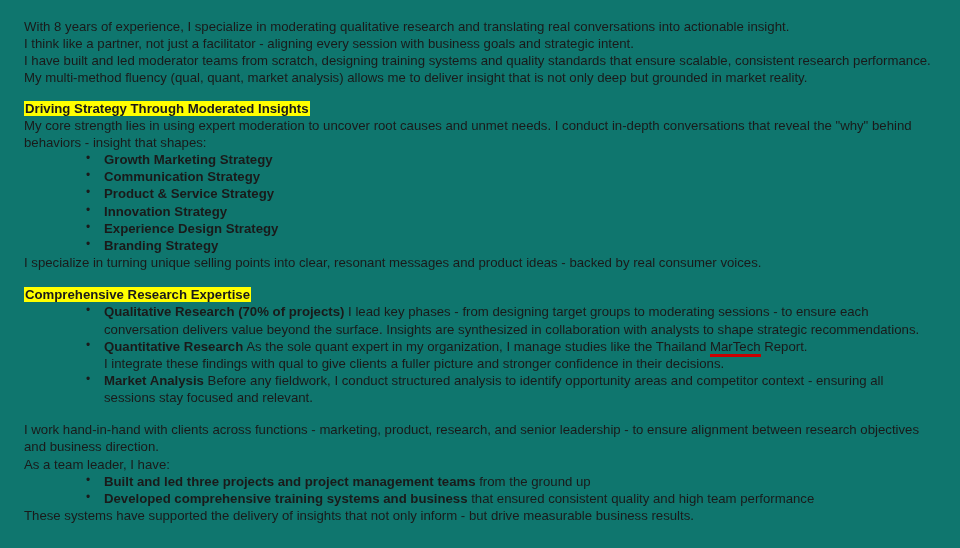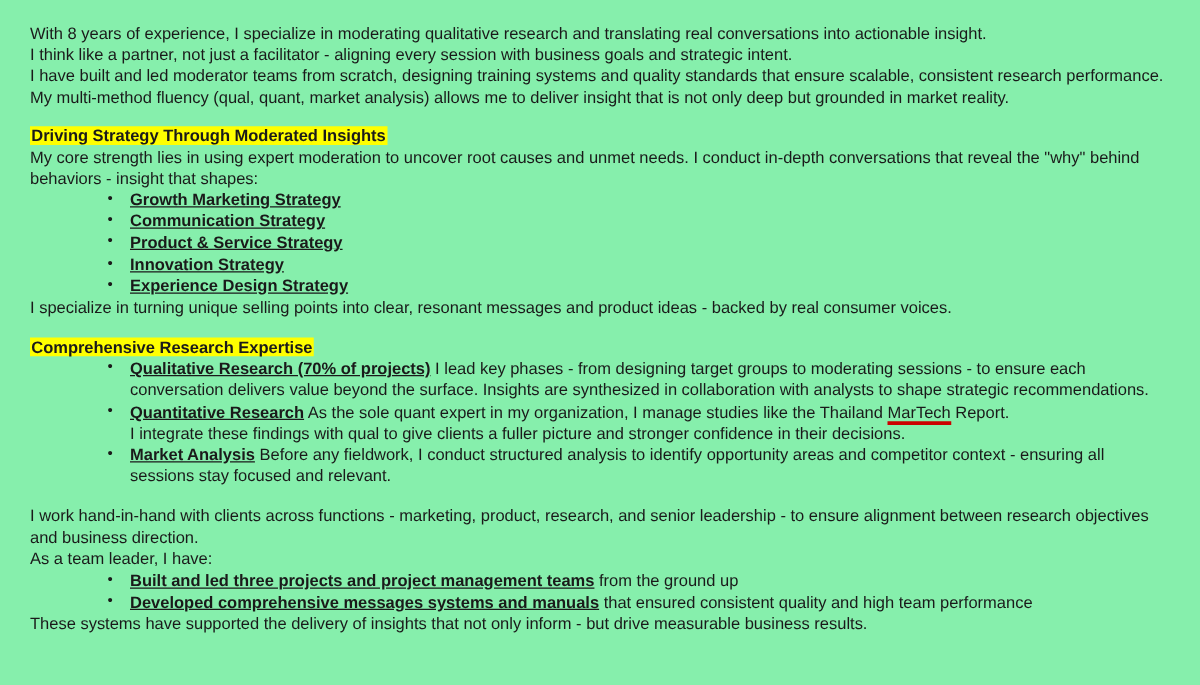--- a/index.html
+++ b/index.html
@@ -9,21 +9,21 @@
   }
   body {
     width: 960px;
     height: 548px;
     font-family: "Liberation Sans", sans-serif;
   }
   #page {
     position: relative;
     width: 960px;
     height: 548px;
-    background: #86efac;
+    background: #0f766e;
     box-sizing: border-box;
     padding: 18px 24px 10px 24px;
     font-size: 13.2px;
     line-height: 1.30;
     color: #1a1a1a;
   }
   .para {
     margin: 0;
     padding: 0;
   }
@@ -51,21 +51,21 @@
     padding-left: 18px;
     margin: 0;
   }
   ul.bullets > li:before {
     content: "\2022";
     position: absolute;
     left: 0;
     top: 0;
     font-size: 12px;
   }
-  .b { font-weight: bold; text-decoration: underline; }
+  .b { font-weight: bold; }
   .bullets.tight > li { line-height: 1.30; }
   .bullets.loose > li { margin-bottom: 0px; }
   .underline-red {
     border-bottom: 3px solid #14b8a6;
     text-decoration: none;
   }
   .cont {
     display: block;
   }
 </style>
@@ -86,20 +86,21 @@
     <div>
       <span class="hl">Driving Strategy Through Moderated Insights</span>
     </div>
     <div class="wrapline">My core strength lies in using expert moderation to uncover root causes and unmet needs. I conduct in-depth conversations that reveal the "why" behind behaviors - insight that shapes:</div>
     <ul class="bullets tight">
       <li><span class="b">Growth Marketing Strategy</span></li>
       <li><span class="b">Communication Strategy</span></li>
       <li><span class="b">Product &amp; Service Strategy</span></li>
       <li><span class="b">Innovation Strategy</span></li>
       <li><span class="b">Experience Design Strategy</span></li>
+      <li><span class="b">Branding Strategy</span></li>
     </ul>
     <div class="wrapline">I specialize in turning unique selling points into clear, resonant messages and product ideas - backed by real consumer voices.</div>
   </div>
 
   <div class="gap-lg"></div>
 
   <div>
     <div>
       <span class="hl">Comprehensive Research Expertise</span>
     </div>
@@ -120,19 +121,19 @@
   <div class="gap-lg"></div>
 
   <div>
     <div class="wrapline">I work hand-in-hand with clients across functions - marketing, product, research, and senior leadership - to ensure alignment between research objectives and business direction.</div>
     <div class="wrapline">As a team leader, I have:</div>
     <ul class="bullets tight">
       <li>
         <span class="b">Built and led three projects and project management teams</span><span> from the ground up</span>
       </li>
       <li>
-        <span class="b">Developed comprehensive messages systems and manuals</span><span> that ensured consistent quality and high team performance</span>
+        <span class="b">Developed comprehensive training systems and business</span><span> that ensured consistent quality and high team performance</span>
       </li>
     </ul>
     <div class="wrapline">These systems have supported the delivery of insights that not only inform - but drive measurable business results.</div>
   </div>
 
 </div>
 
 </body></html>

